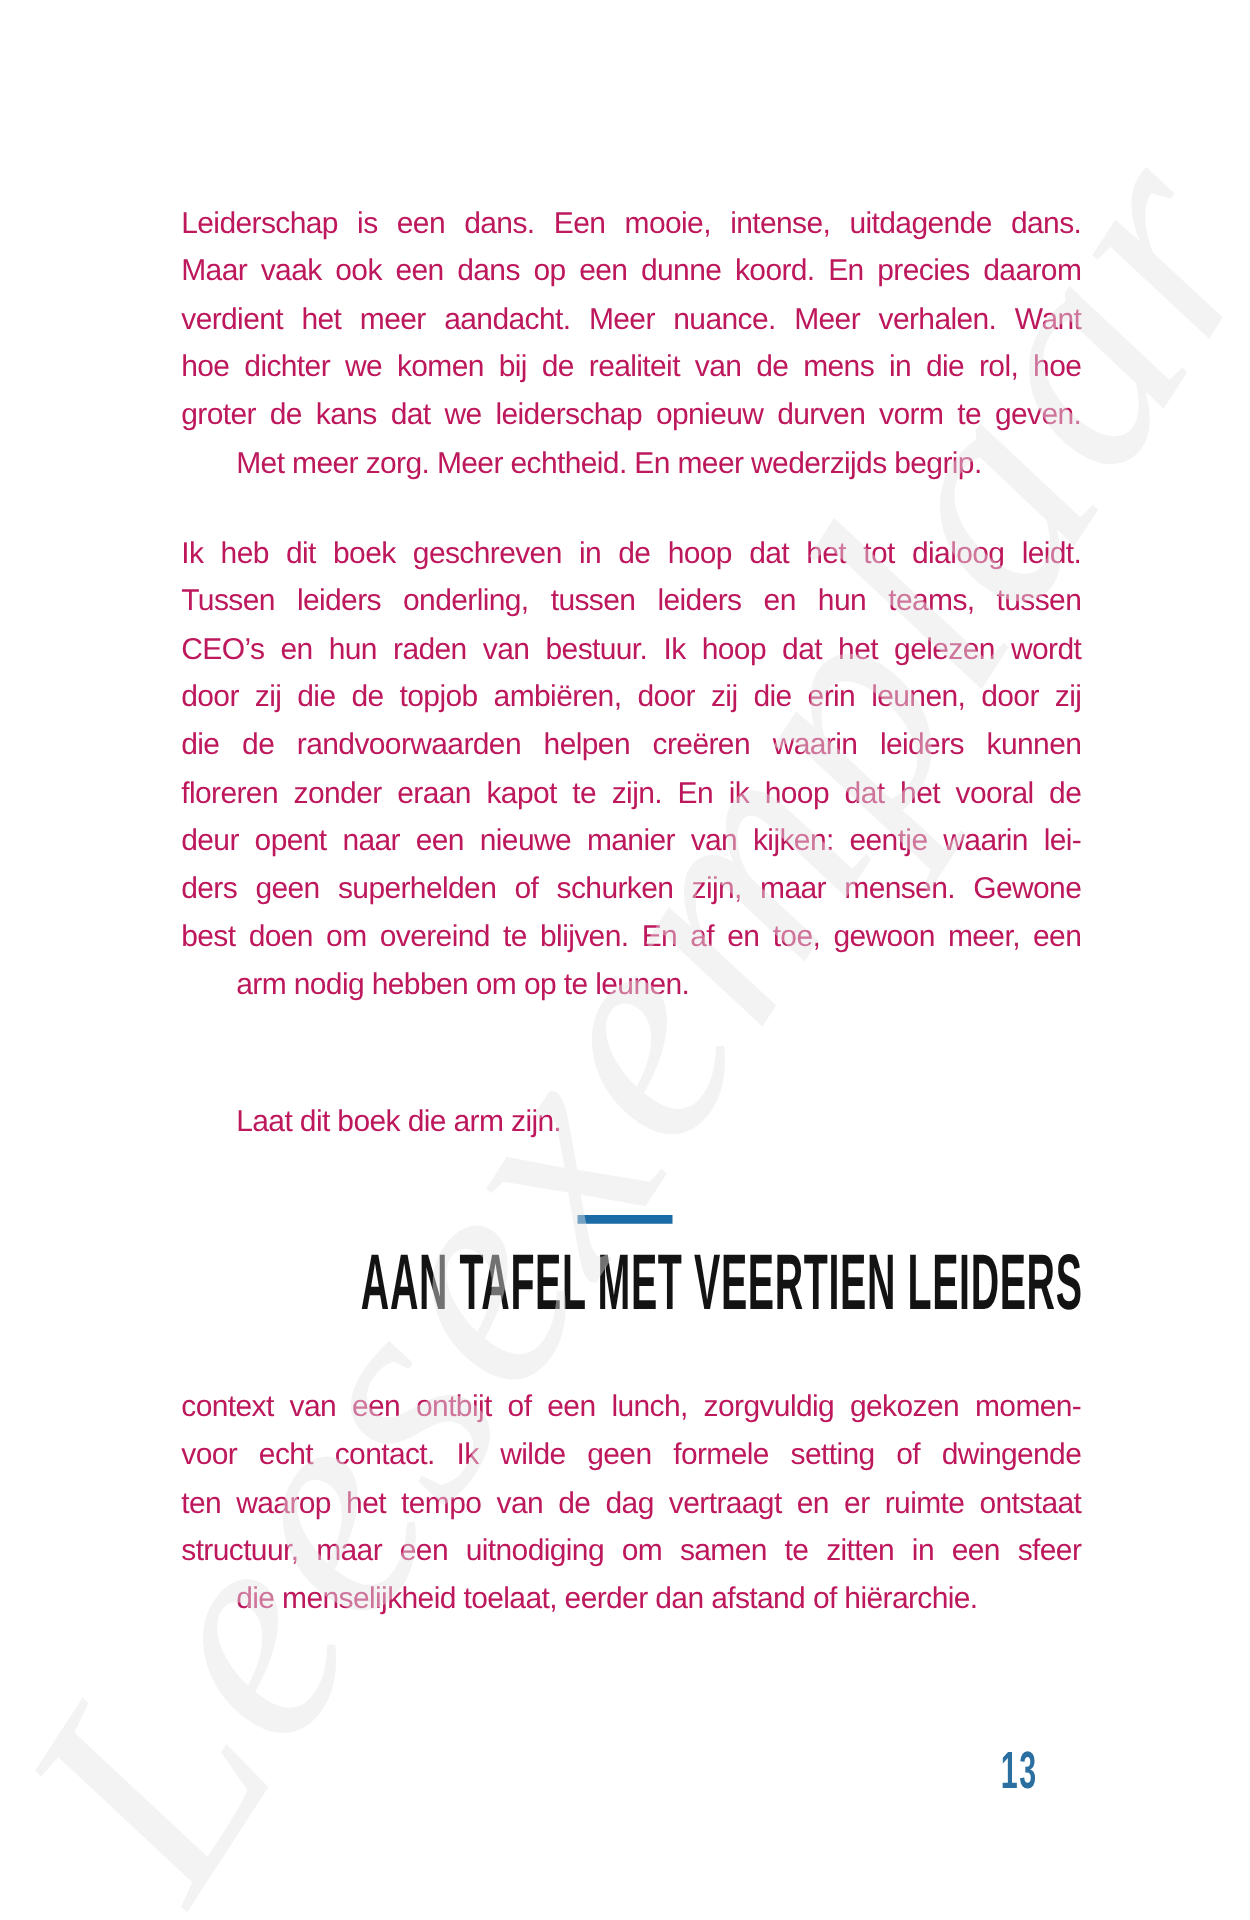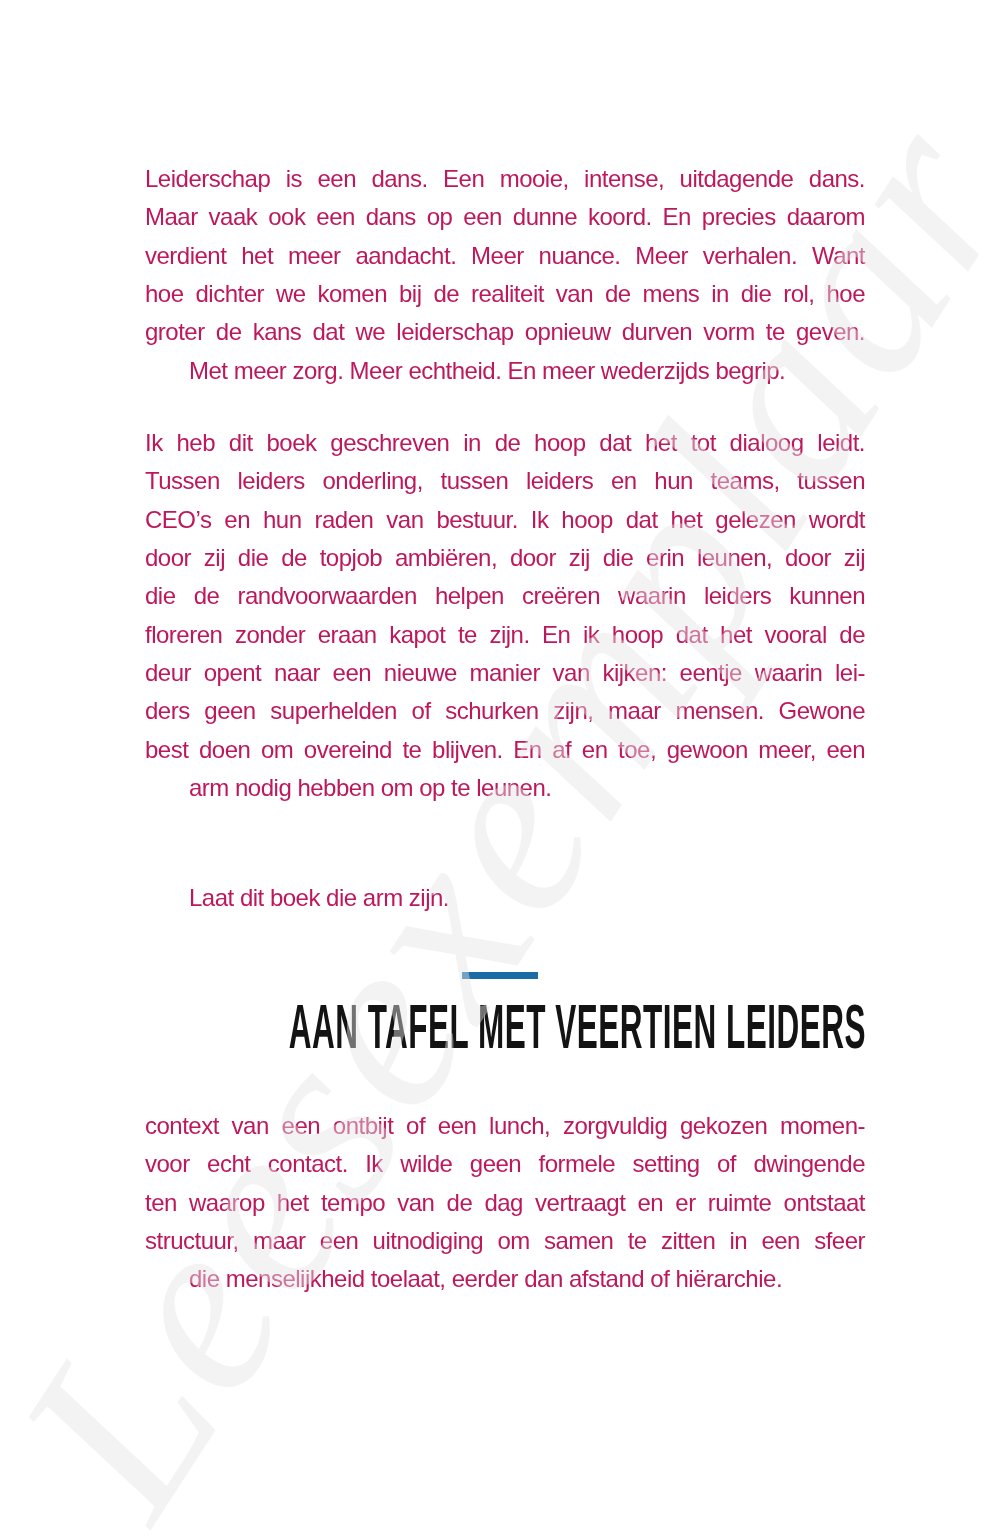--- a/index.html
+++ b/index.html
@@ -142,16 +142,19 @@
   </div>
 
   <div id="paragraph-4" class="paragraph">
       <div class="line">context van een ontbijt of een lunch, zorgvuldig gekozen momen-</div>
       <div class="line">voor echt contact. Ik wilde geen formele setting of dwingende</div>
       <div class="line">ten waarop het tempo van de dag vertraagt en er ruimte ontstaat</div>
       <div class="line">structuur, maar een uitnodiging om samen te zitten in een sfeer</div>
       <div class="line ragged">die menselijkheid toelaat, eerder dan afstand of hiërarchie.</div>
     </div>
 
+  <div id="page-number" style="color: rgb(42, 111, 159);">
+    <span class="condense">13</span>
+  </div>
 
   <div id="watermark">Leesexemplaar</div>
 
 </div>
 
 </body></html>

